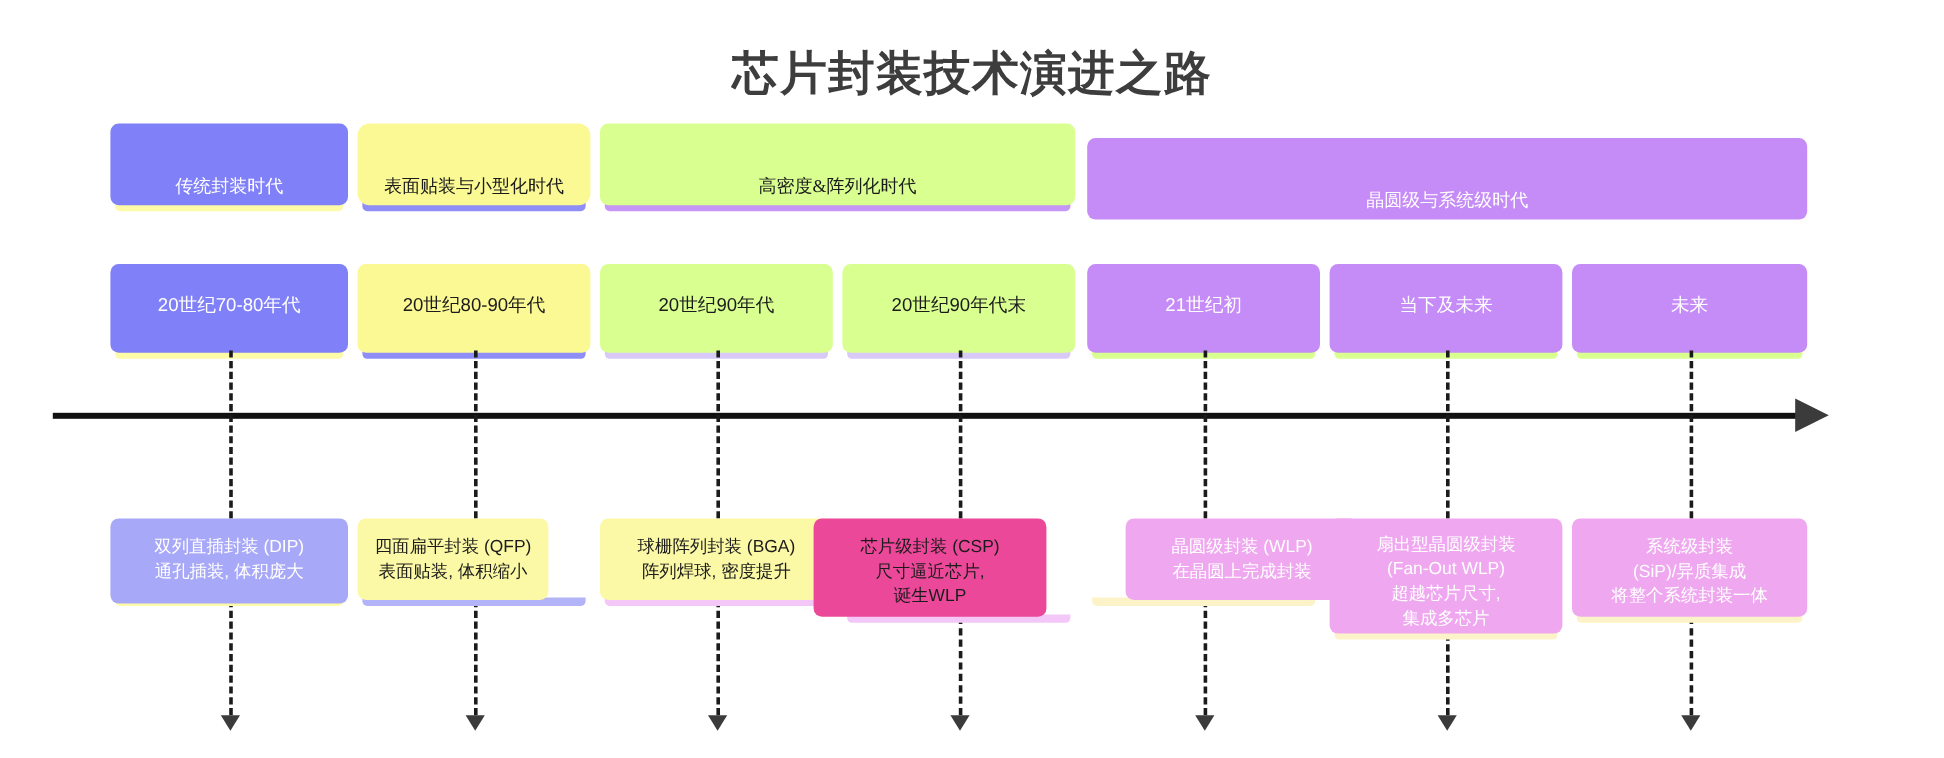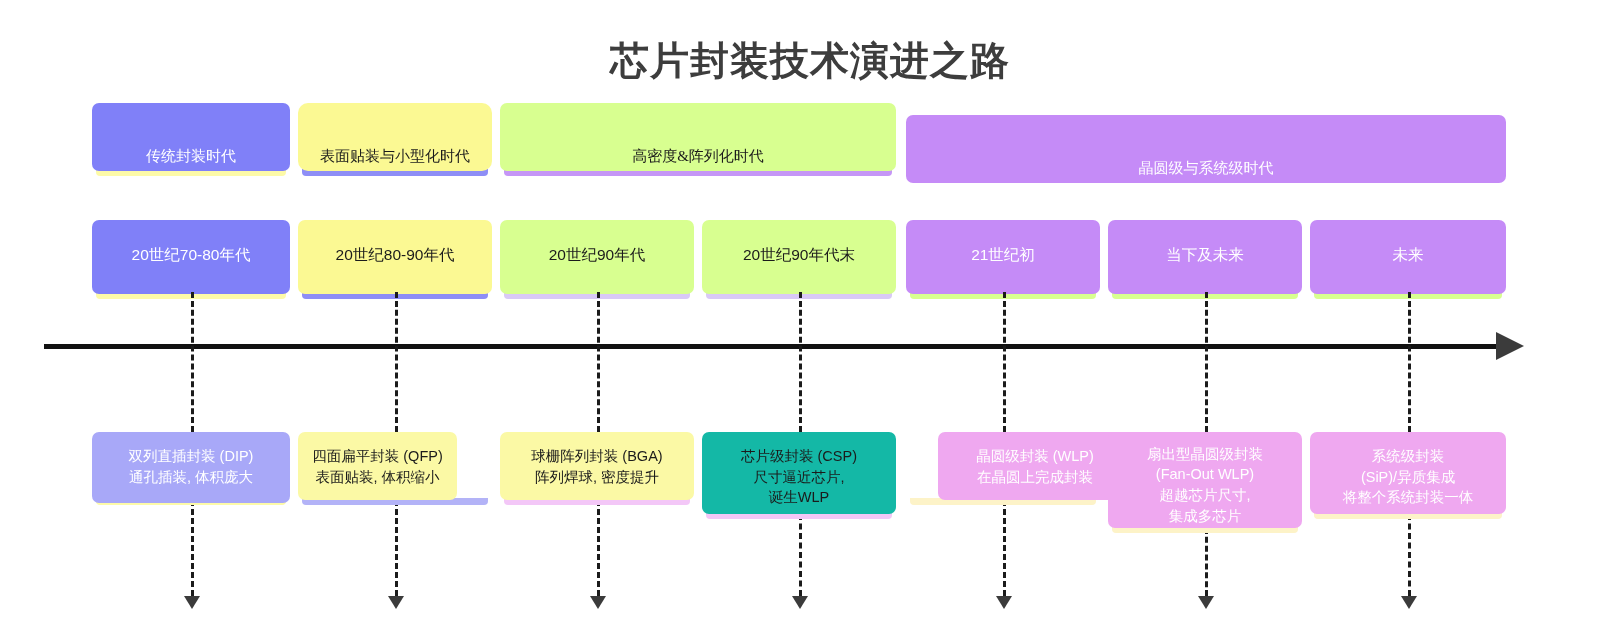--- a/index.html
+++ b/index.html
@@ -179,21 +179,21 @@
       <div class="shadow-strip" style="left: 96px; top: 498px; width: 190px; background: rgb(253, 250, 168);"></div>
       <div class="box detail-box" style="left: 92px; top: 432px; width: 198px; height: 71px; background: rgb(168, 168, 248); color: rgb(255, 255, 255);"><span>双列直插封装 (DIP)
 通孔插装, 体积庞大</span></div>
       <div class="shadow-strip" style="left: 302px; top: 498px; width: 186px; background: rgb(179, 179, 247);"></div>
       <div class="box detail-box" style="left: 298px; top: 432px; width: 159px; height: 68px; background: rgb(251, 249, 165); color: rgb(27, 27, 27);"><span>四面扁平封装 (QFP)
 表面贴装, 体积缩小</span></div>
       <div class="shadow-strip" style="left: 504px; top: 498px; width: 186px; background: rgb(243, 199, 247);"></div>
       <div class="box detail-box" style="left: 500px; top: 432px; width: 194px; height: 68px; background: rgb(251, 249, 165); color: rgb(27, 27, 27);"><span>球栅阵列封装 (BGA)
 阵列焊球, 密度提升</span></div>
       <div class="shadow-strip" style="left: 706px; top: 512px; width: 186px; background: rgb(243, 199, 247);"></div>
-      <div class="box detail-box" style="left: 702px; top: 432px; width: 194px; height: 82px; background: #14b8a6; color: rgb(27, 27, 27); text-align: center;"><span>芯片级封装 (CSP)
+      <div class="box detail-box" style="left: 678px; top: 432px; width: 194px; height: 82px; background: #ec4899; color: rgb(27, 27, 27); text-align: center;"><span>芯片级封装 (CSP)
 尺寸逼近芯片,
 诞生WLP</span></div>
       <div class="shadow-strip" style="left: 910px; top: 498px; width: 186px; background: rgb(253, 243, 200);"></div>
       <div class="box detail-box" style="left: 906px; top: 432px; width: 194px; height: 68px; background: rgb(239, 168, 240); color: rgb(255, 255, 255); margin-left: 32px;"><span>晶圆级封装 (WLP)
 在晶圆上完成封装</span></div>
       <div class="shadow-strip" style="left: 1112px; top: 526px; width: 186px; background: rgb(253, 243, 200);"></div>
       <div class="box detail-box" style="left: 1108px; top: 432px; width: 194px; height: 96px; background: rgb(239, 168, 240); color: rgb(255, 255, 255); align-items: center;"><span>扇出型晶圆级封装
 (Fan-Out WLP)
 超越芯片尺寸,
 集成多芯片</span></div>

